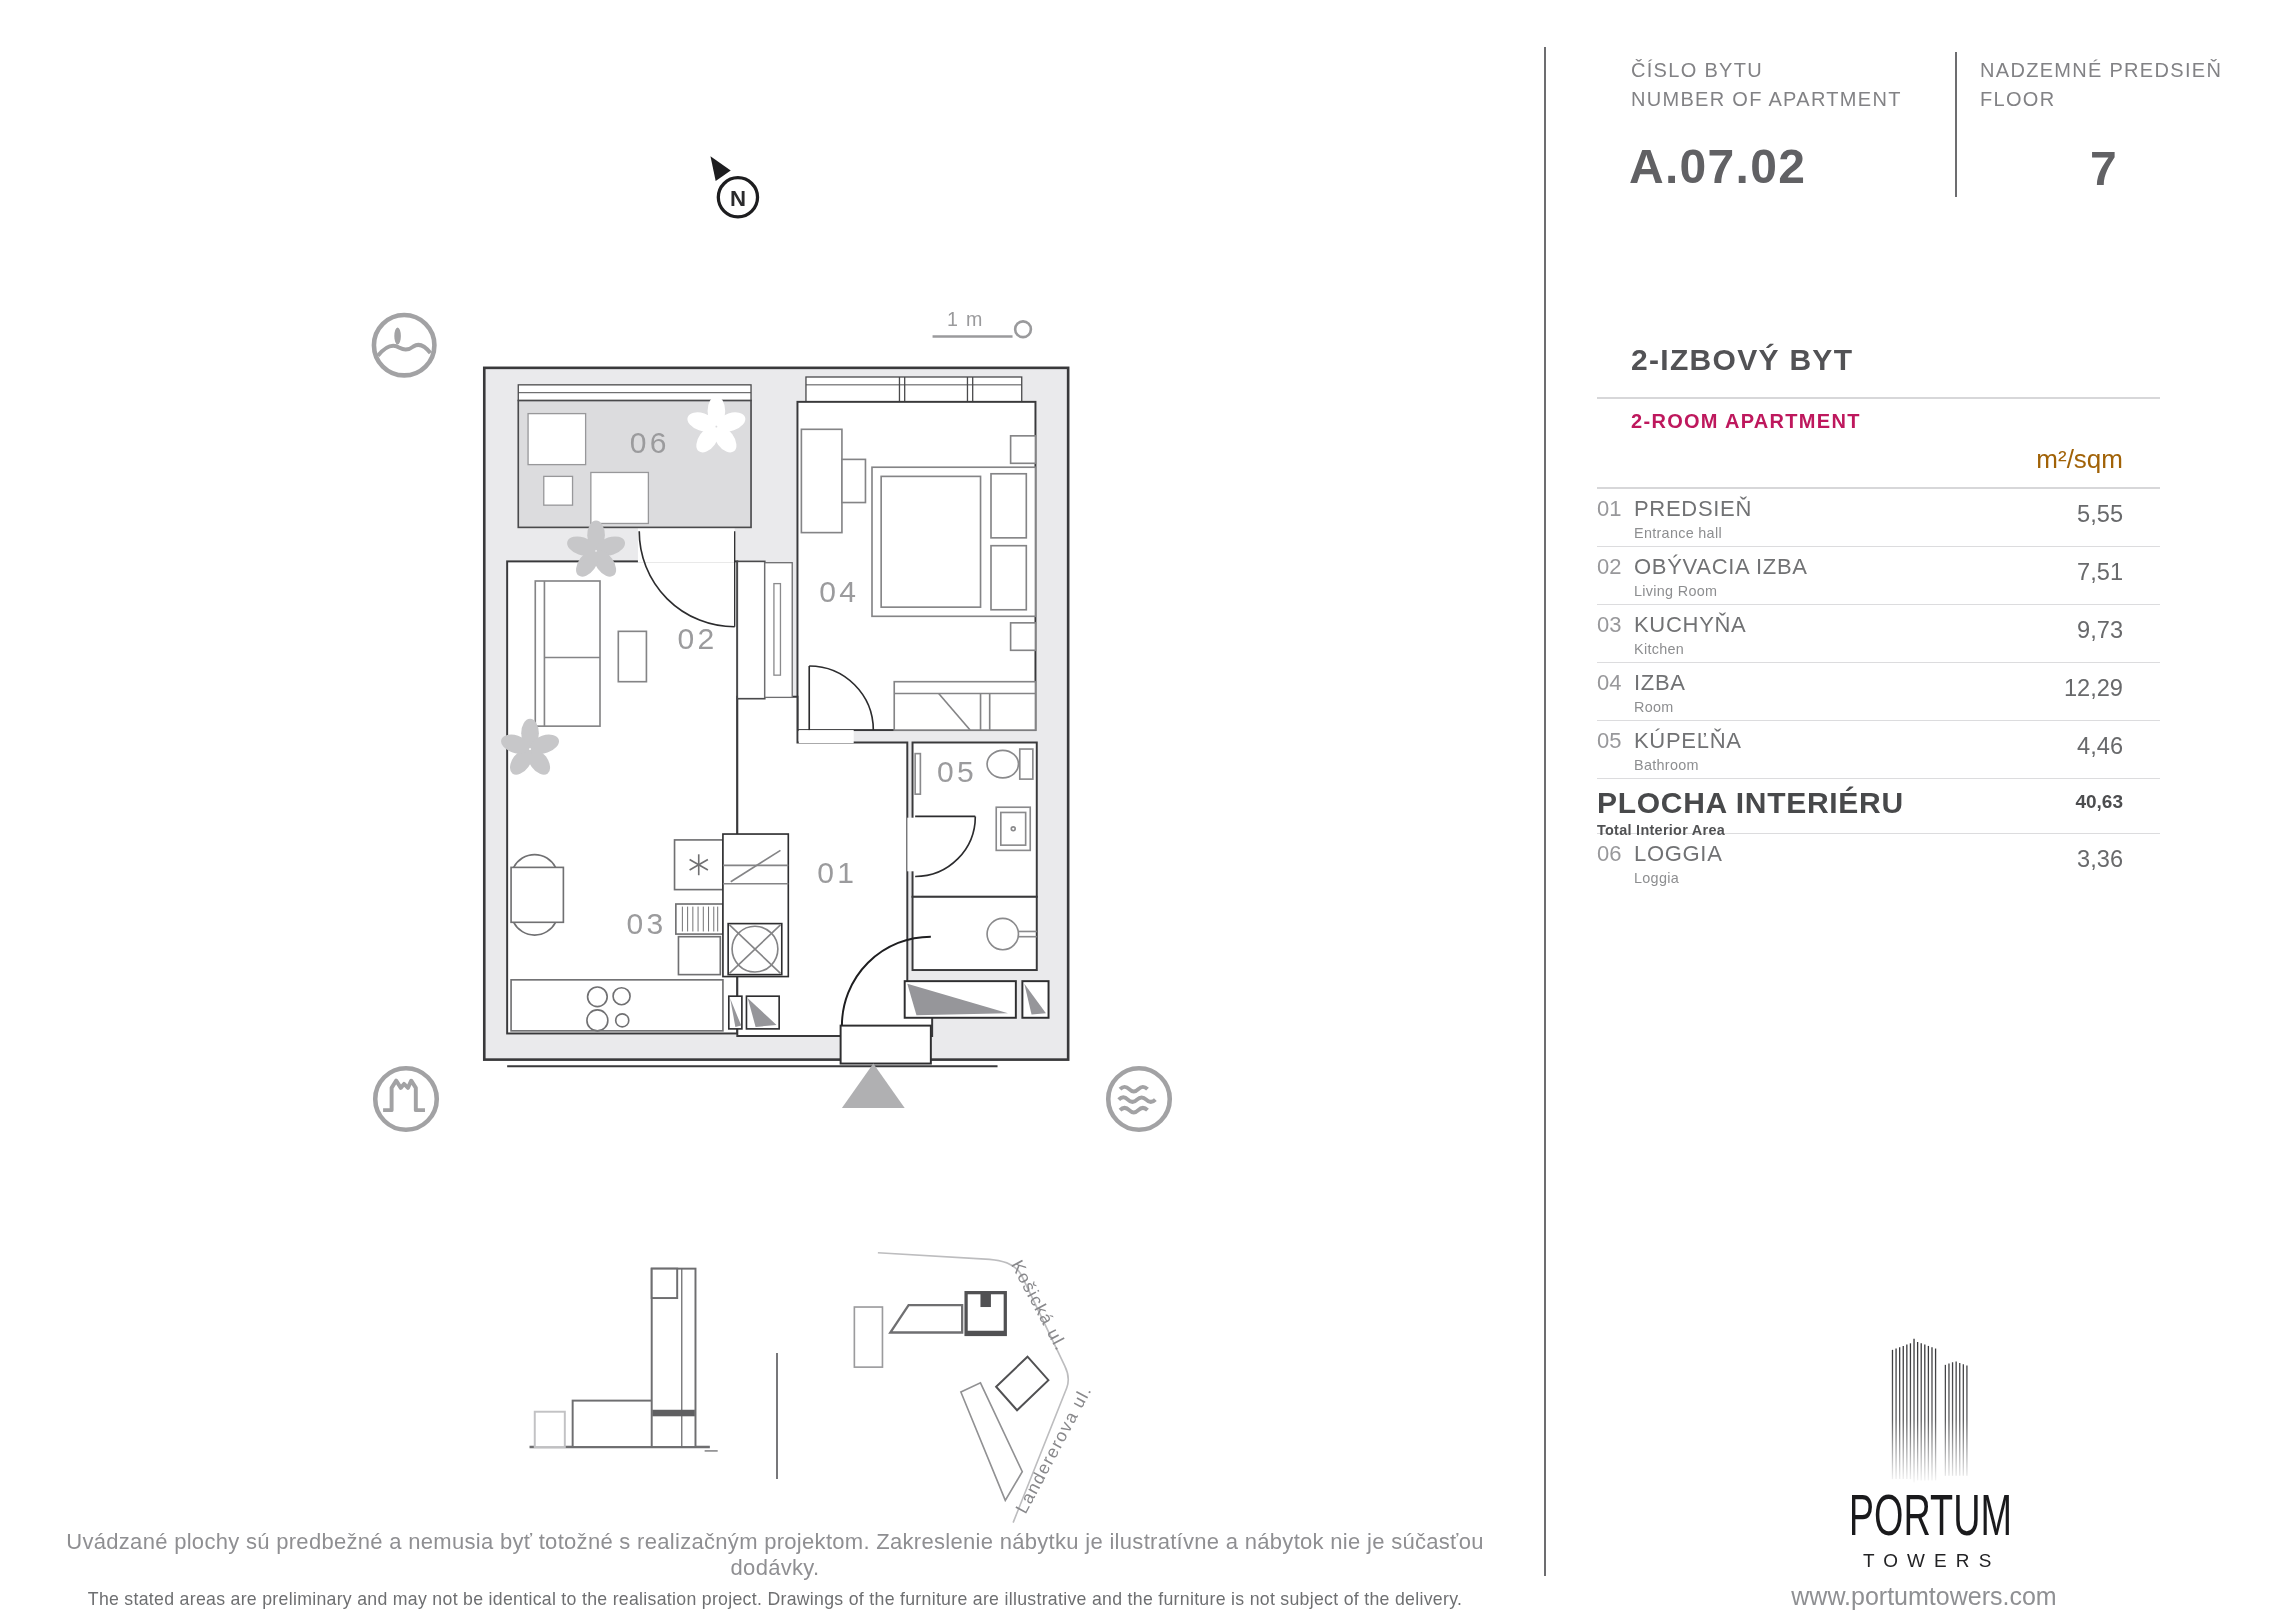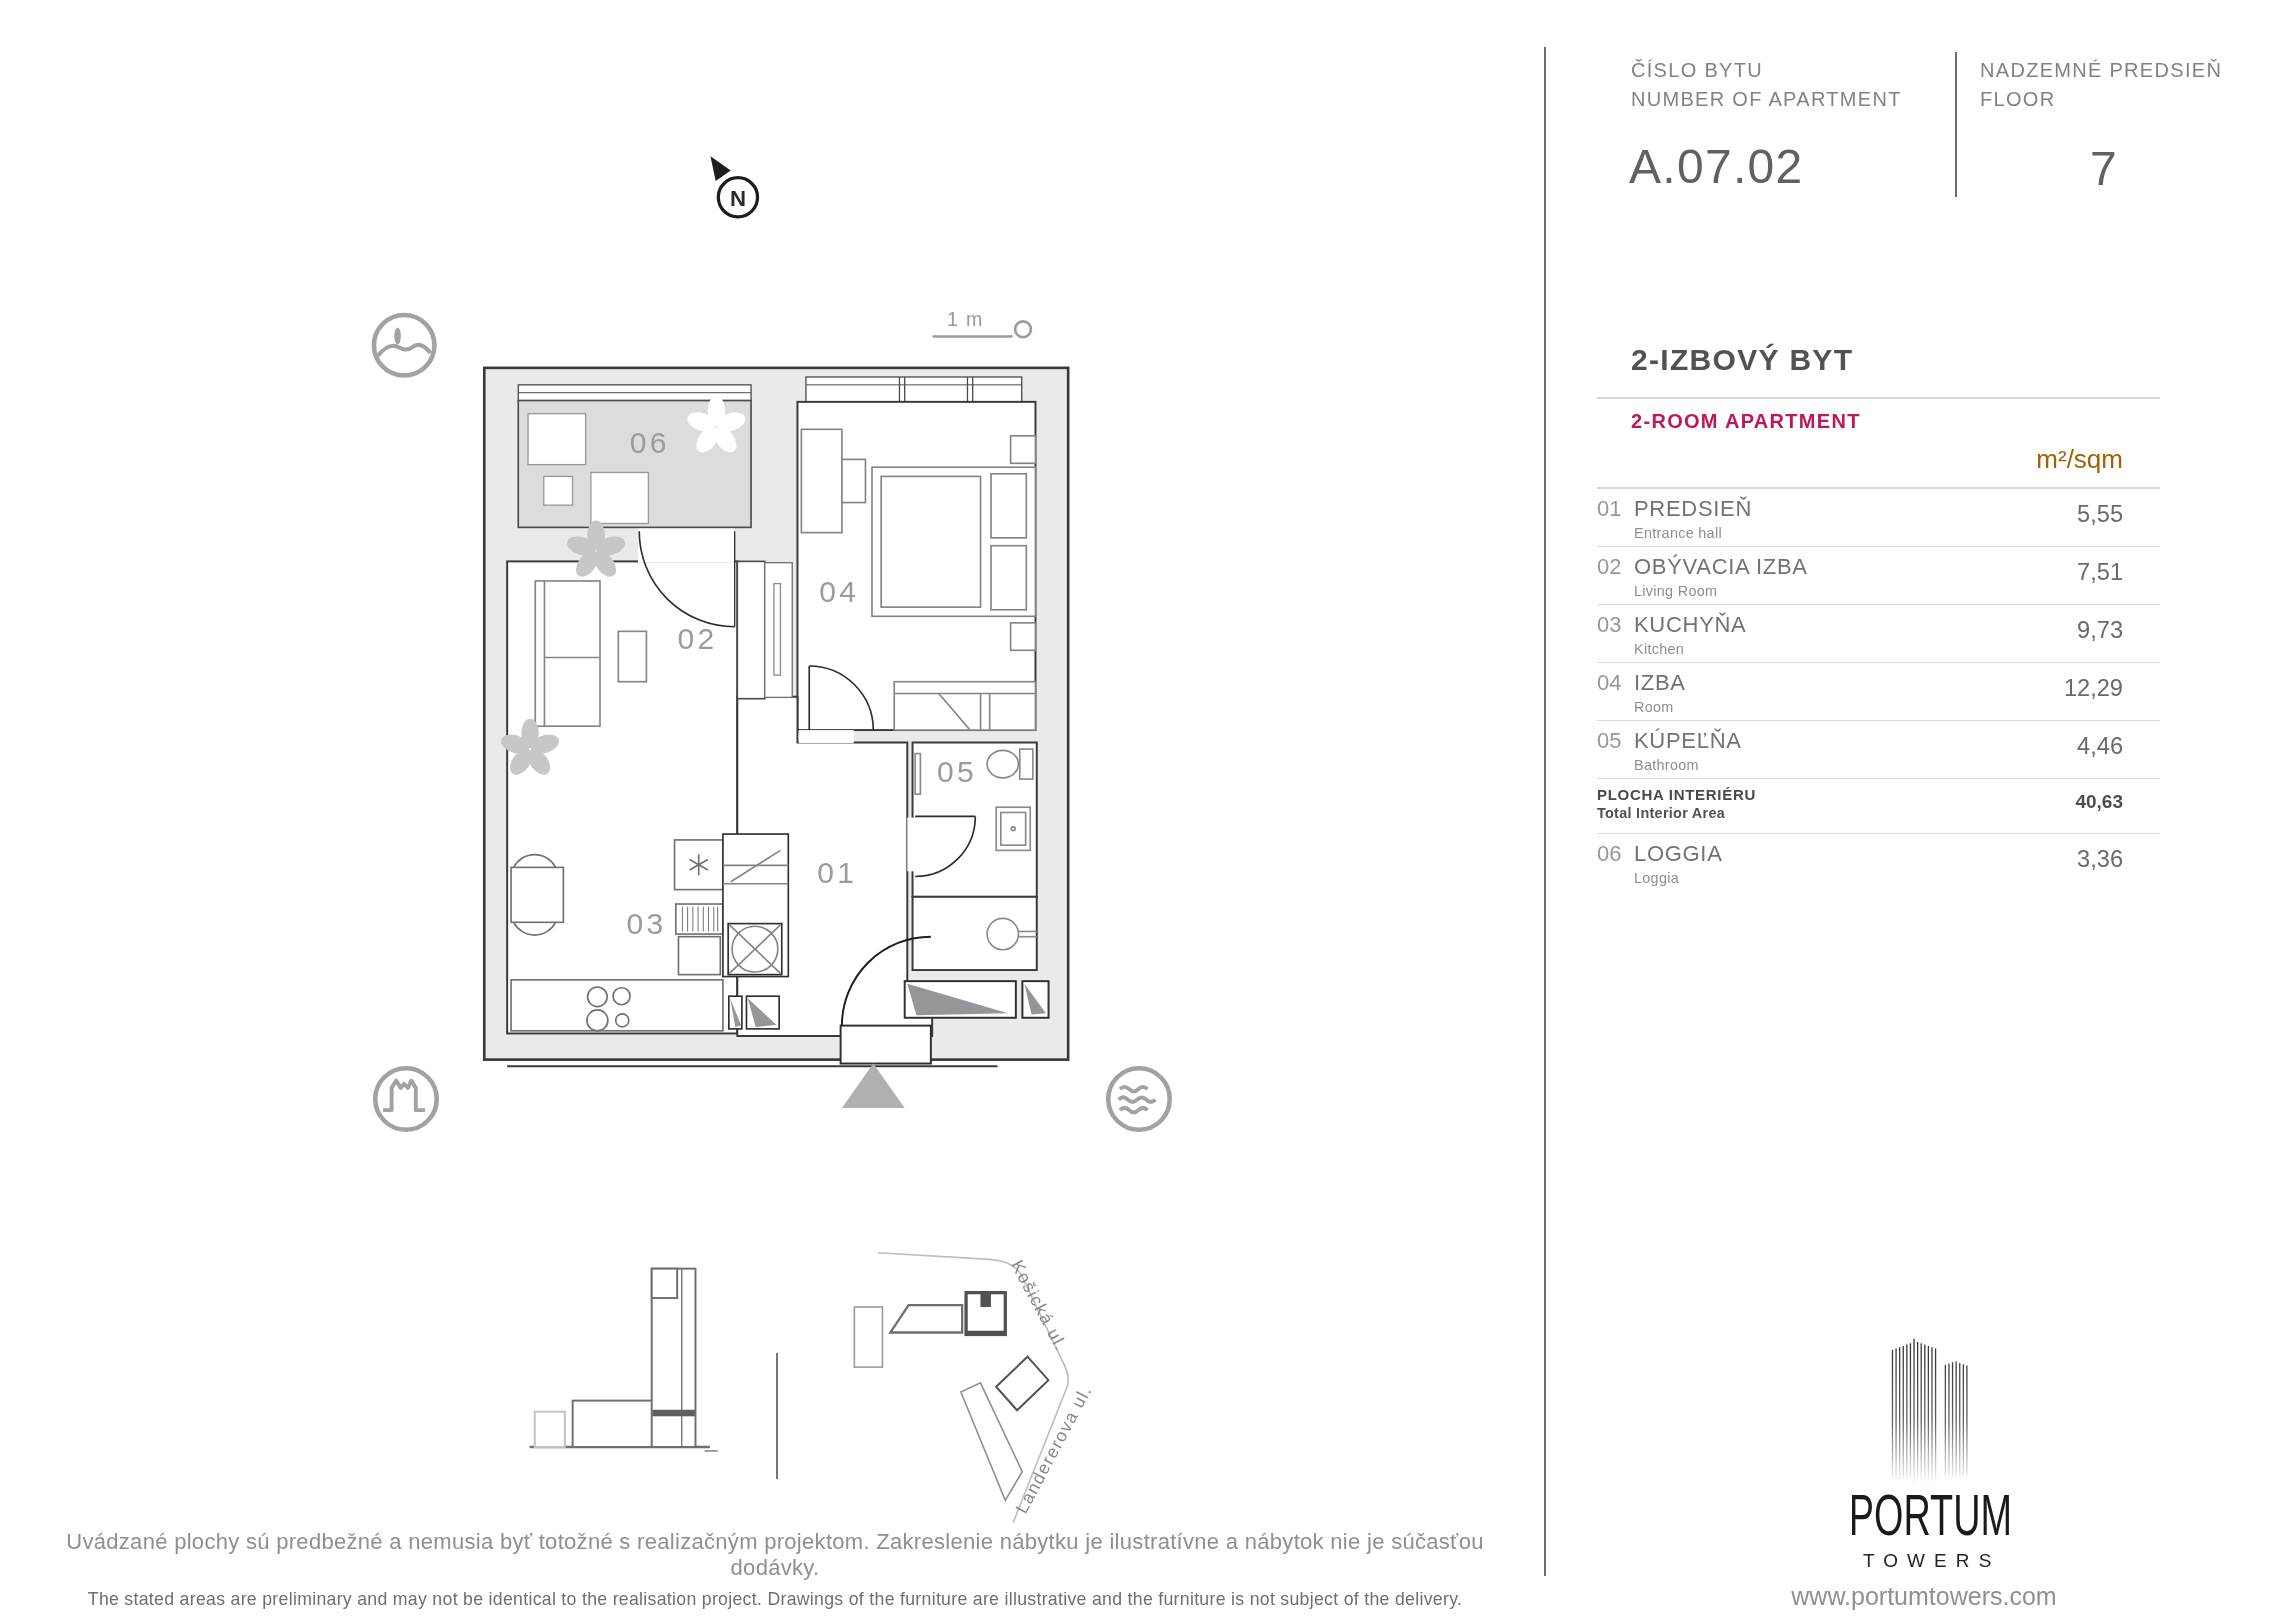--- a/index.html
+++ b/index.html
@@ -2,35 +2,35 @@
 <html style="font-size:10.5px"><head>
 <meta charset="utf-8">
 <style>
   html,body{margin:0;padding:0;background:#ffffff;}
   body{position:relative;width:2295px;height:1623px;font-family:"Liberation Sans",sans-serif;overflow:hidden;}
   .abs{position:absolute;}
   
   .vdivider{position:absolute;left:1544px;top:47px;width:2px;height:1529px;background:#6d6d70;}
   .hdr-divider{position:absolute;left:1955px;top:52px;width:2px;height:145px;background:#6d6d70;}
   .hdr-label{font-size:20px;line-height:29.4px;letter-spacing:1.3px;color:#828285;white-space:pre-line;}
-  .hdr-value{font-size:48px;font-weight:normal;color:#616164;letter-spacing:1.3px;}
+  .hdr-value{font-size:48px;font-weight:bold;color:#616164;letter-spacing:1.3px;}
   
   .apt-title{font-size:30px;font-weight:bold;letter-spacing:1.3px;color:#525255;}
   .apt-sub{font-size:20px;font-weight:bold;letter-spacing:1.3px;color:#be185d;}
   .rule{position:absolute;height:2px;background:#d7d7d9;}
   .unit-label{font-size:26px;color:#a16207;}
   .area-table{position:absolute;left:1597px;top:487px;width:563px;}
   .area-row{height:58px;border-bottom:1.3px solid #dcdcde;display:flex;justify-content:space-between;box-sizing:border-box;padding-top:6.5px;}
   .area-row.last{border-bottom:none;}
   .row-left{display:flex;}
   .row-num{font-size:22px;color:#98989b;width:37px;flex:none;}
   .row-name{font-size:22px;color:#717274;letter-spacing:0.7px;}
   .row-sub{font-size:14.4px;color:#8d8e90;margin-top:3.9px;letter-spacing:0.3px;}
   .row-val{font-size:23.6px;color:#68696b;padding-right:37px;padding-top:5.2px;}
-  .total-row .row-name{font-size:15px;font-weight:bold;color:#48494b;letter-spacing:0.7px;}
+  .total-row .row-name{font-size:30px;font-weight:bold;color:#48494b;letter-spacing:0.7px;}
   .total-row .row-sub{font-size:14.4px;font-weight:bold;color:#505153;margin-top:2.6px;}
   .total-row .row-val{font-size:19px;font-weight:bold;color:#4c4d4f;}
   
   .disclaimer{position:absolute;left:26px;top:1529px;width:1498px;text-align:center;}
   .disclaimer .l1{font-size:22px;color:#8f8f92;letter-spacing:0.3px;}
   .disclaimer .l2{font-size:17.7px;color:#6e6f71;margin-top:7.9px;letter-spacing:0.3px;}
   .website{position:absolute;left:1708px;top:1582px;width:432px;text-align:center;font-size:25px;color:#8f9093;}
   svg text{font-family:"Liberation Sans",sans-serif;}
   .plan-label{font-size:46px;letter-spacing:5px;fill:#9b9b9d;}
   .street-label{font-size:27px;fill:#88888b;letter-spacing:2px;}

